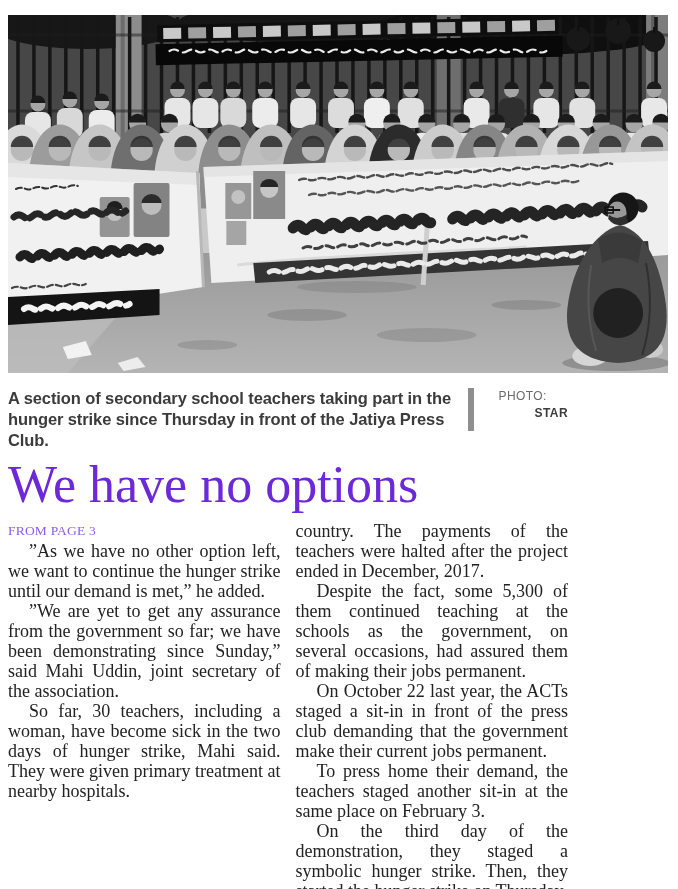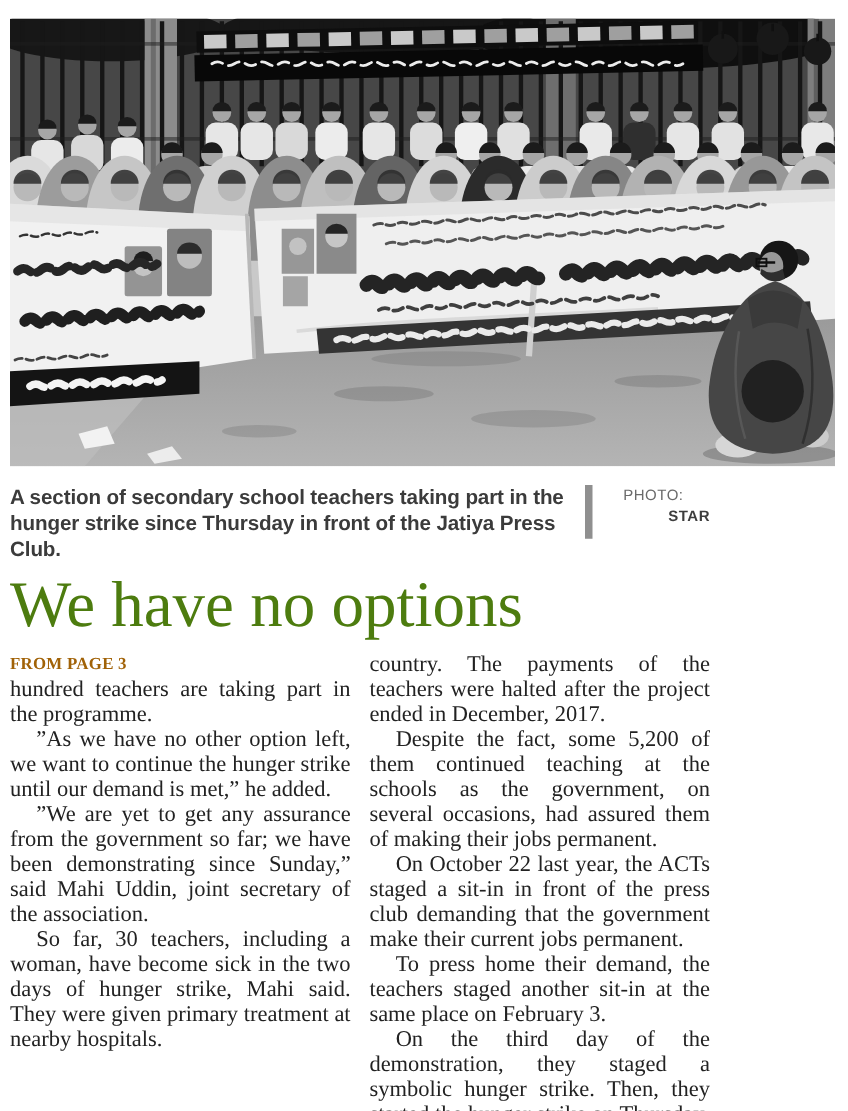--- a/index.html
+++ b/index.html
@@ -17,26 +17,26 @@
     font-size:16.5px;line-height:21px;letter-spacing:-0.1px;color:#3b3b3b;
   }
   .credit-divider{width:6px;height:43px;background:#8f8f8f;margin-left:16px;flex:none;}
   .credit{
     margin-left:25px;font-family:"Liberation Sans",sans-serif;
     font-size:12px;line-height:17px;letter-spacing:.4px;color:#6a6a6a;
   }
   .credit .credit-value{display:block;color:#3d3d3d;font-weight:700;margin-left:36px;}
   h1.headline{
     margin:7px 0 0 0;font-weight:400;font-size:52px;line-height:1.04;
-    color:#4d7c0f;font-family:"Liberation Serif",serif;
+    color:#6d28d9;font-family:"Liberation Serif",serif;
   }
   .columns{display:flex;gap:15px;margin-top:9px;}
   .col{flex:1;text-align:justify;font-size:18px;line-height:20px;color:#222;}
   .kicker{
-    margin:0;font-size:13.5px;font-weight:700;letter-spacing:.2px;color:#a16207;
+    margin:0;font-size:13.5px;font-weight:400;letter-spacing:.2px;color:#8b5cf6;
   }
   .col p{margin:0;}
   .col p.ind{text-indent:21px;}
 </style>
 </head>
 <body>
 
 <div class="page">
 
   <figure class="photo">
@@ -245,26 +245,25 @@
       <span>PHOTO:</span>
       <span class="credit-value">STAR</span>
     </div>
   </div>
 
   <h1 class="headline">We have no options</h1>
 
   <div class="columns">
     <div class="col">
       <p class="kicker">FROM PAGE 3</p>
-      <p>hundred teachers are taking part in the programme.</p>
       <p class="ind">”As we have no other option left, we want to continue the hunger strike until our demand is met,” he added.</p>
       <p class="ind">”We are yet to get any assurance from the government so far; we have been demonstrating since Sunday,” said Mahi Uddin, joint secretary of the association.</p>
       <p class="ind">So far, 30 teachers, including a woman, have become sick in the two days of hunger strike, Mahi said. They were given primary treatment at nearby hospitals.</p>
     </div>
     <div class="col">
       <p>country. The payments of the teachers were halted after the project ended in December, 2017.</p>
-      <p class="ind">Despite the fact, some 5,200 of them continued teaching at the schools as the government, on several occasions, had assured them of making their jobs permanent.</p>
+      <p class="ind">Despite the fact, some 5,300 of them continued teaching at the schools as the government, on several occasions, had assured them of making their jobs permanent.</p>
       <p class="ind">On October 22 last year, the ACTs staged a sit-in in front of the press club demanding that the government make their current jobs permanent.</p>
       <p class="ind">To press home their demand, the teachers staged another sit-in at the same place on February 3.</p>
       <p class="ind">On the third day of the demonstration, they staged a symbolic hunger strike. Then, they started the hunger strike on Thursday.</p>
     </div>
   </div>
 </div>
 
 </body></html>

